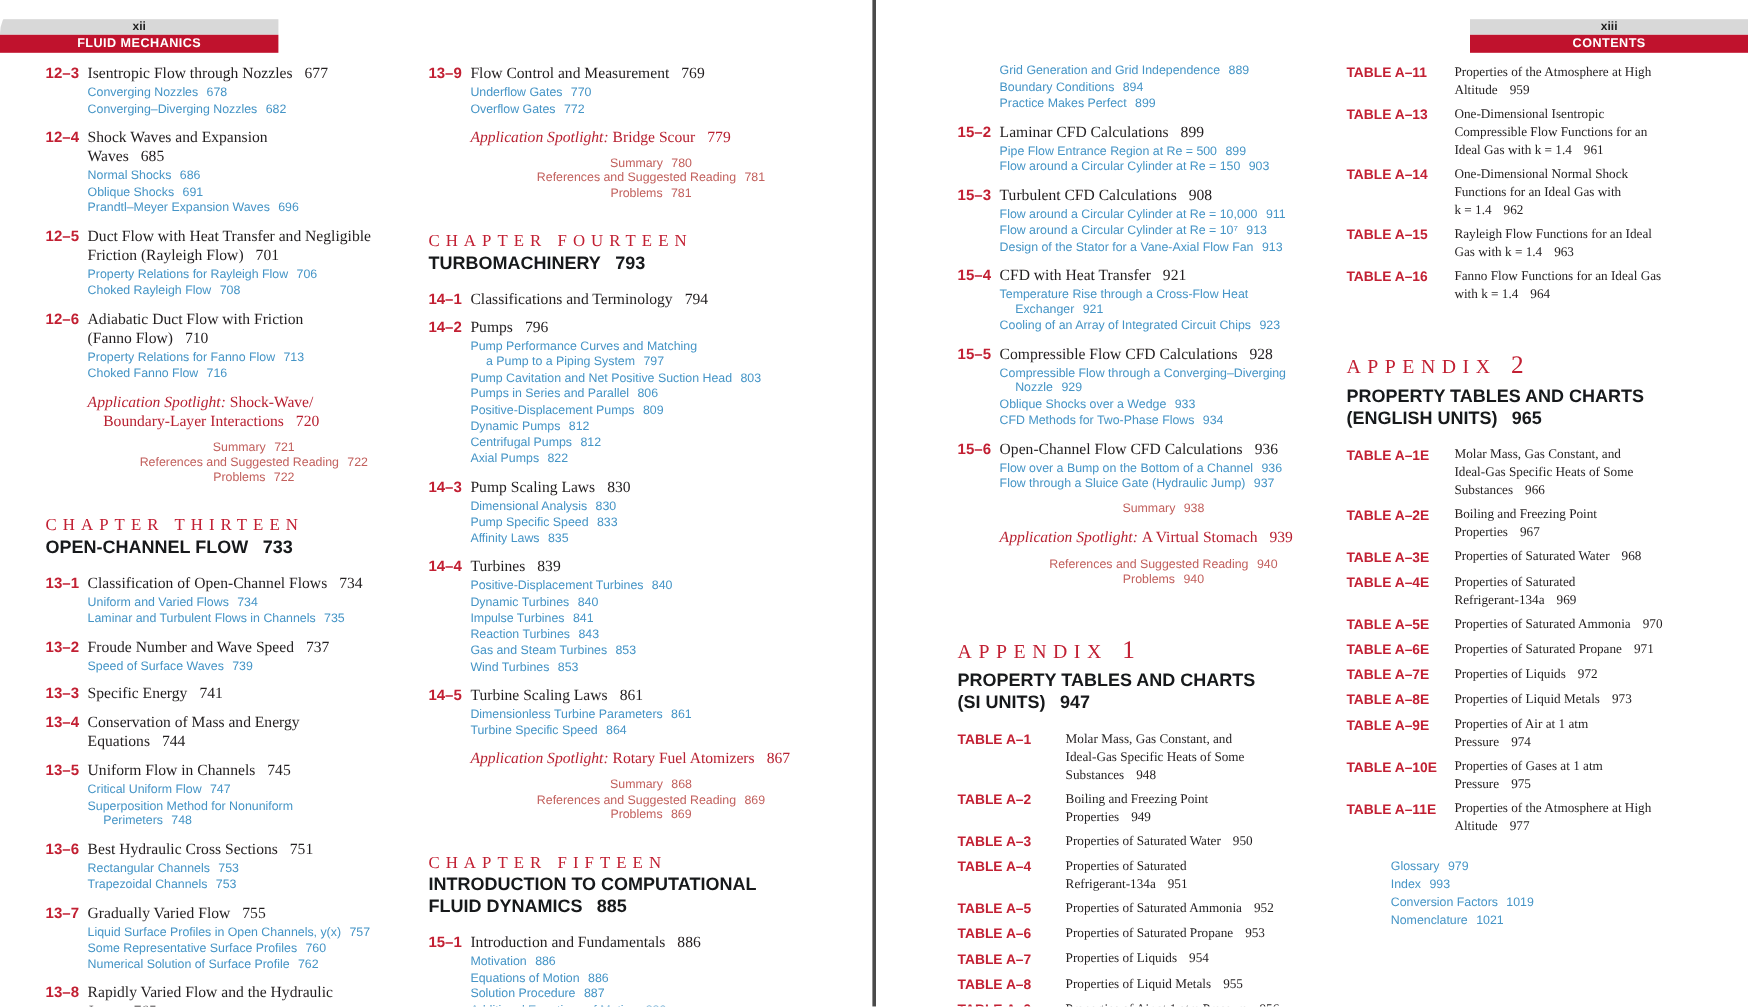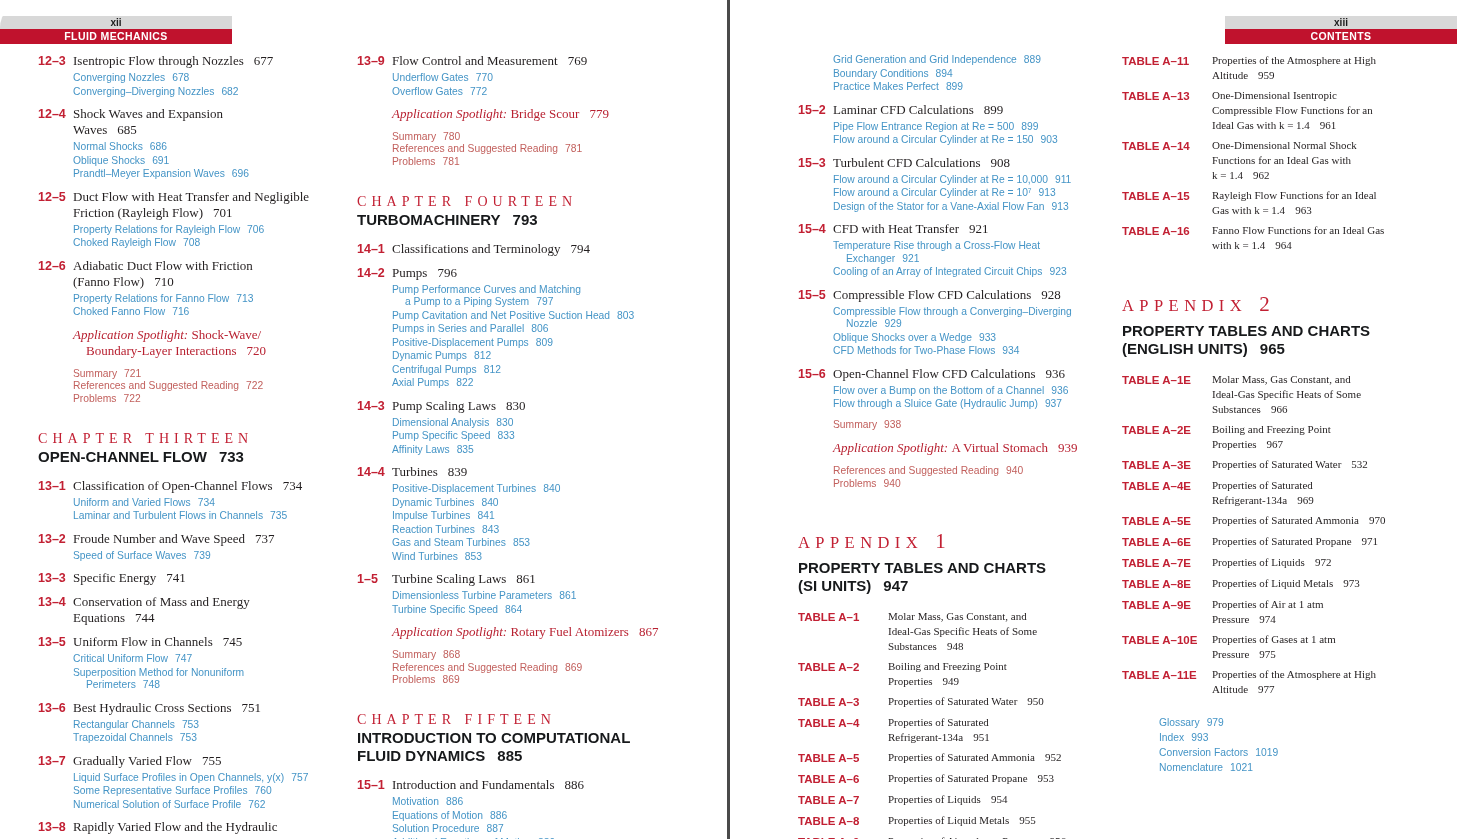--- a/index.html
+++ b/index.html
@@ -39,21 +39,21 @@
   .spg{margin-left:7px;}
 
   
   .spot{margin:8px 0 8px 35px;color:#b82131;font-size:13px;line-height:16.5px;}
   .spot-line{white-space:nowrap;}
   .spot-prefix{font-style:italic;}
   .spot-cont{padding-left:13px;}
 
   
   .endm{margin:2px 0 9px 35px;}
-  .endm-line{font:10.3px/12.8px "Liberation Sans","DejaVu Sans",sans-serif;color:#c2605d;white-space:nowrap;}
+  .endm-line{font:10.3px/12.8px "Liberation Sans","DejaVu Sans",sans-serif;color:#c2605d;white-space:nowrap;text-align:center;}
 
   
   .chapter{margin:24px 0 12px 0;}
   .kicker{font-size:14px;line-height:18px;color:#c22033;letter-spacing:.36em;white-space:nowrap;}
   .ch-line{font:bold 15px/18px "Liberation Sans","DejaVu Sans",sans-serif;color:#17191b;white-space:nowrap;}
   .pg-b{margin-left:12px;}
 
   
   .apx{margin:39px 0 14px 0;}
   .apx-kicker{margin-bottom:5px;white-space:nowrap;}
@@ -352,21 +352,21 @@
                 <div class="sub-item">
                   <div class="sub-line">Gas and Steam Turbines<span class="spg">853</span></div>
                 </div>
                 <div class="sub-item">
                   <div class="sub-line">Wind Turbines<span class="spg">853</span></div>
                 </div>
               </div>
             </div>
           </div>
           <div class="sec">
-            <div class="sec-num">1–5</div>
+            <div class="sec-num">14–5</div>
             <div class="sec-body">
               <div class="sec-line">Turbine Scaling Laws<span class="pg">861</span></div>
               <div class="sub-list">
                 <div class="sub-item">
                   <div class="sub-line">Dimensionless Turbine Parameters<span class="spg">861</span></div>
                 </div>
                 <div class="sub-item">
                   <div class="sub-line">Turbine Specific Speed<span class="spg">864</span></div>
                 </div>
               </div>
@@ -644,21 +644,21 @@
             <div class="tbl-row">
               <div class="tbl-label">TABLE A–2E</div>
               <div class="tbl-text">
                 <div class="tbl-line">Boiling and Freezing Point</div>
                 <div class="tbl-line ">Properties<span class="pg">967</span></div>
               </div>
             </div>
             <div class="tbl-row">
               <div class="tbl-label">TABLE A–3E</div>
               <div class="tbl-text">
-                <div class="tbl-line">Properties of Saturated Water<span class="pg">532</span></div>
+                <div class="tbl-line">Properties of Saturated Water<span class="pg">968</span></div>
               </div>
             </div>
             <div class="tbl-row">
               <div class="tbl-label">TABLE A–4E</div>
               <div class="tbl-text">
                 <div class="tbl-line">Properties of Saturated</div>
                 <div class="tbl-line ">Refrigerant-134a<span class="pg">969</span></div>
               </div>
             </div>
             <div class="tbl-row">

